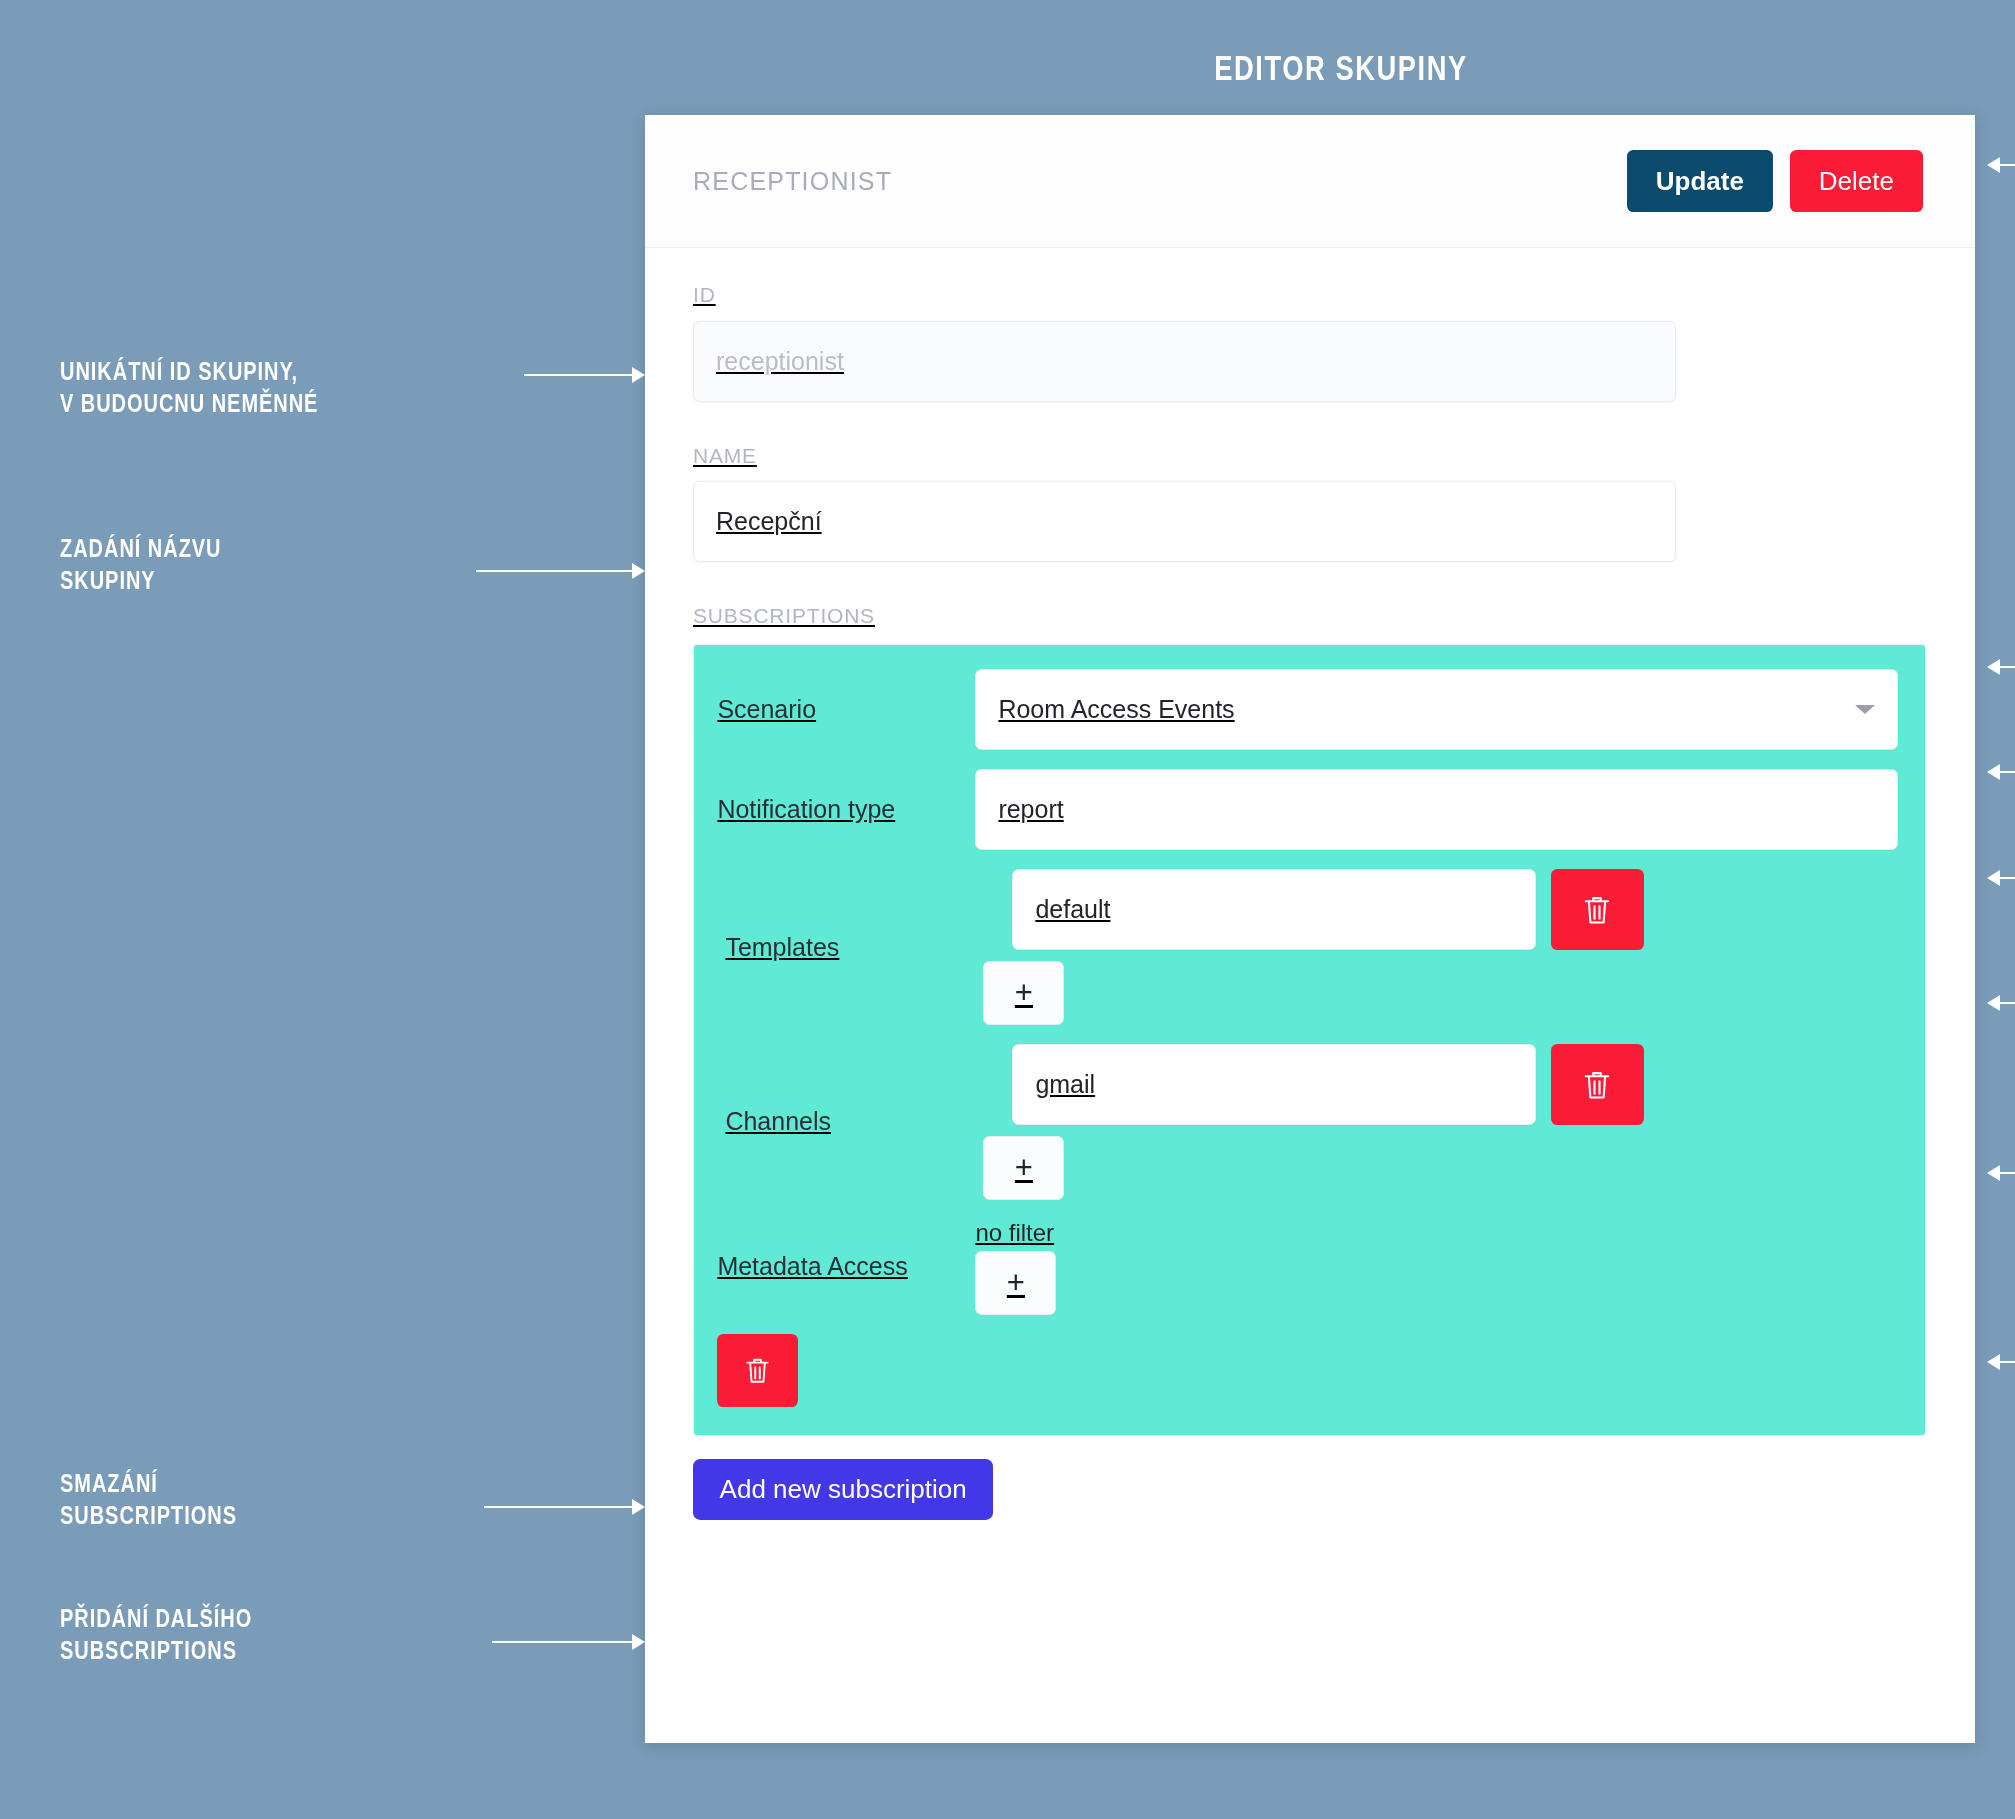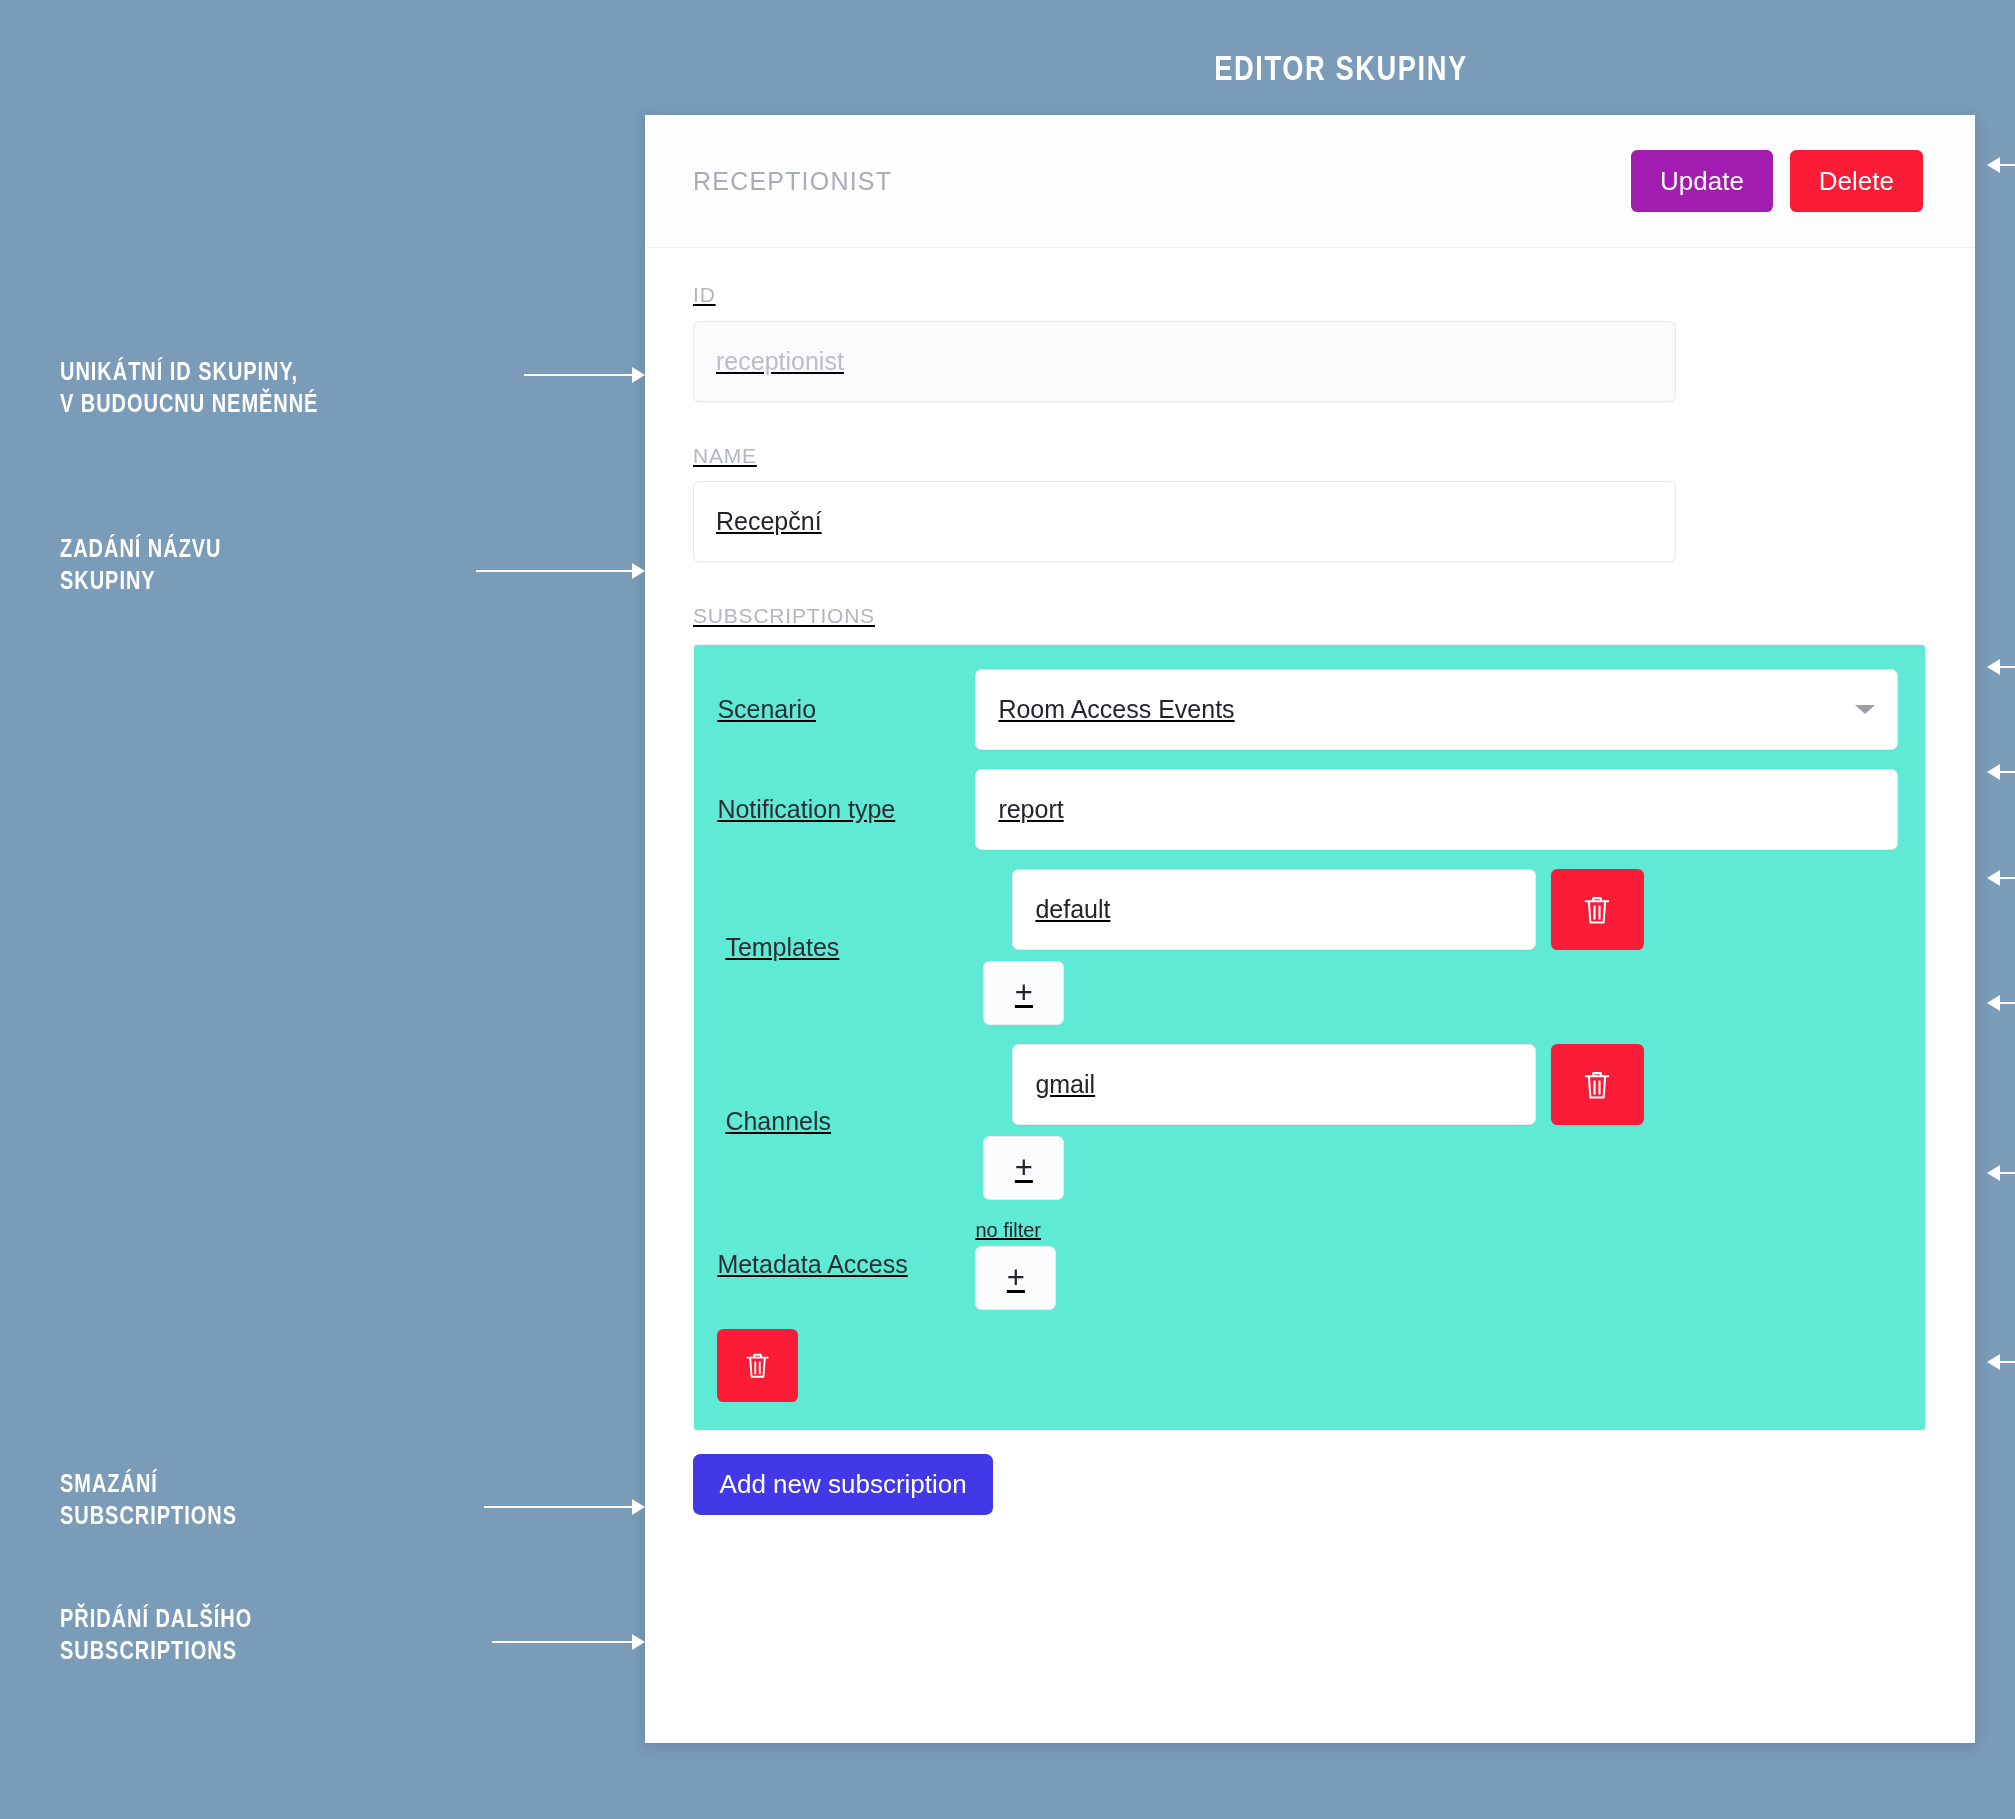--- a/index.html
+++ b/index.html
@@ -48,21 +48,21 @@
   .hdr-btn {
     border: none; border-radius: 6.4px;
     color: #ffffff;
     font-size: 26px;
     font-family: "Liberation Sans", sans-serif;
     padding: 17.7px 29px;
     margin-left: 17px;
     cursor: pointer;
     line-height: 1;
   }
-  .btn-update { background: #a21caf; }
+  .btn-update { background: #0c4a6e; font-weight: bold; }
   .btn-delete { background: #fa1b36; }
 
   .card-body { padding: 35px 48px 0 48px; text-decoration: underline; }
 
   .field-label {
     color: #b2b6c2;
     font-size: 21px;
     letter-spacing: 0.8px;
     margin-bottom: 13.7px;
   }
@@ -142,21 +142,21 @@
     background: #fbfcfe;
     border: 1.2px solid #e7e9f3;
     border-radius: 6.4px;
     font-size: 31px; line-height: 1;
     color: #22242c;
     display: flex; align-items: center; justify-content: center;
     cursor: pointer;
     font-family: "Liberation Sans", sans-serif;
   }
   .nofilter-text {
-    font-size: 20px; color: #1f2128;
+    font-size: 24px; color: #1f2128;
     margin-bottom: 4px;
   }
   .metadata-row { display: flex; align-items: center; }
   .metadata-col { display: flex; flex-direction: column; }
 
   .addsub-btn {
     margin-top: 22.6px;
     background: #4338e8;
     color: #ffffff;
     border: none; border-radius: 7.3px;

